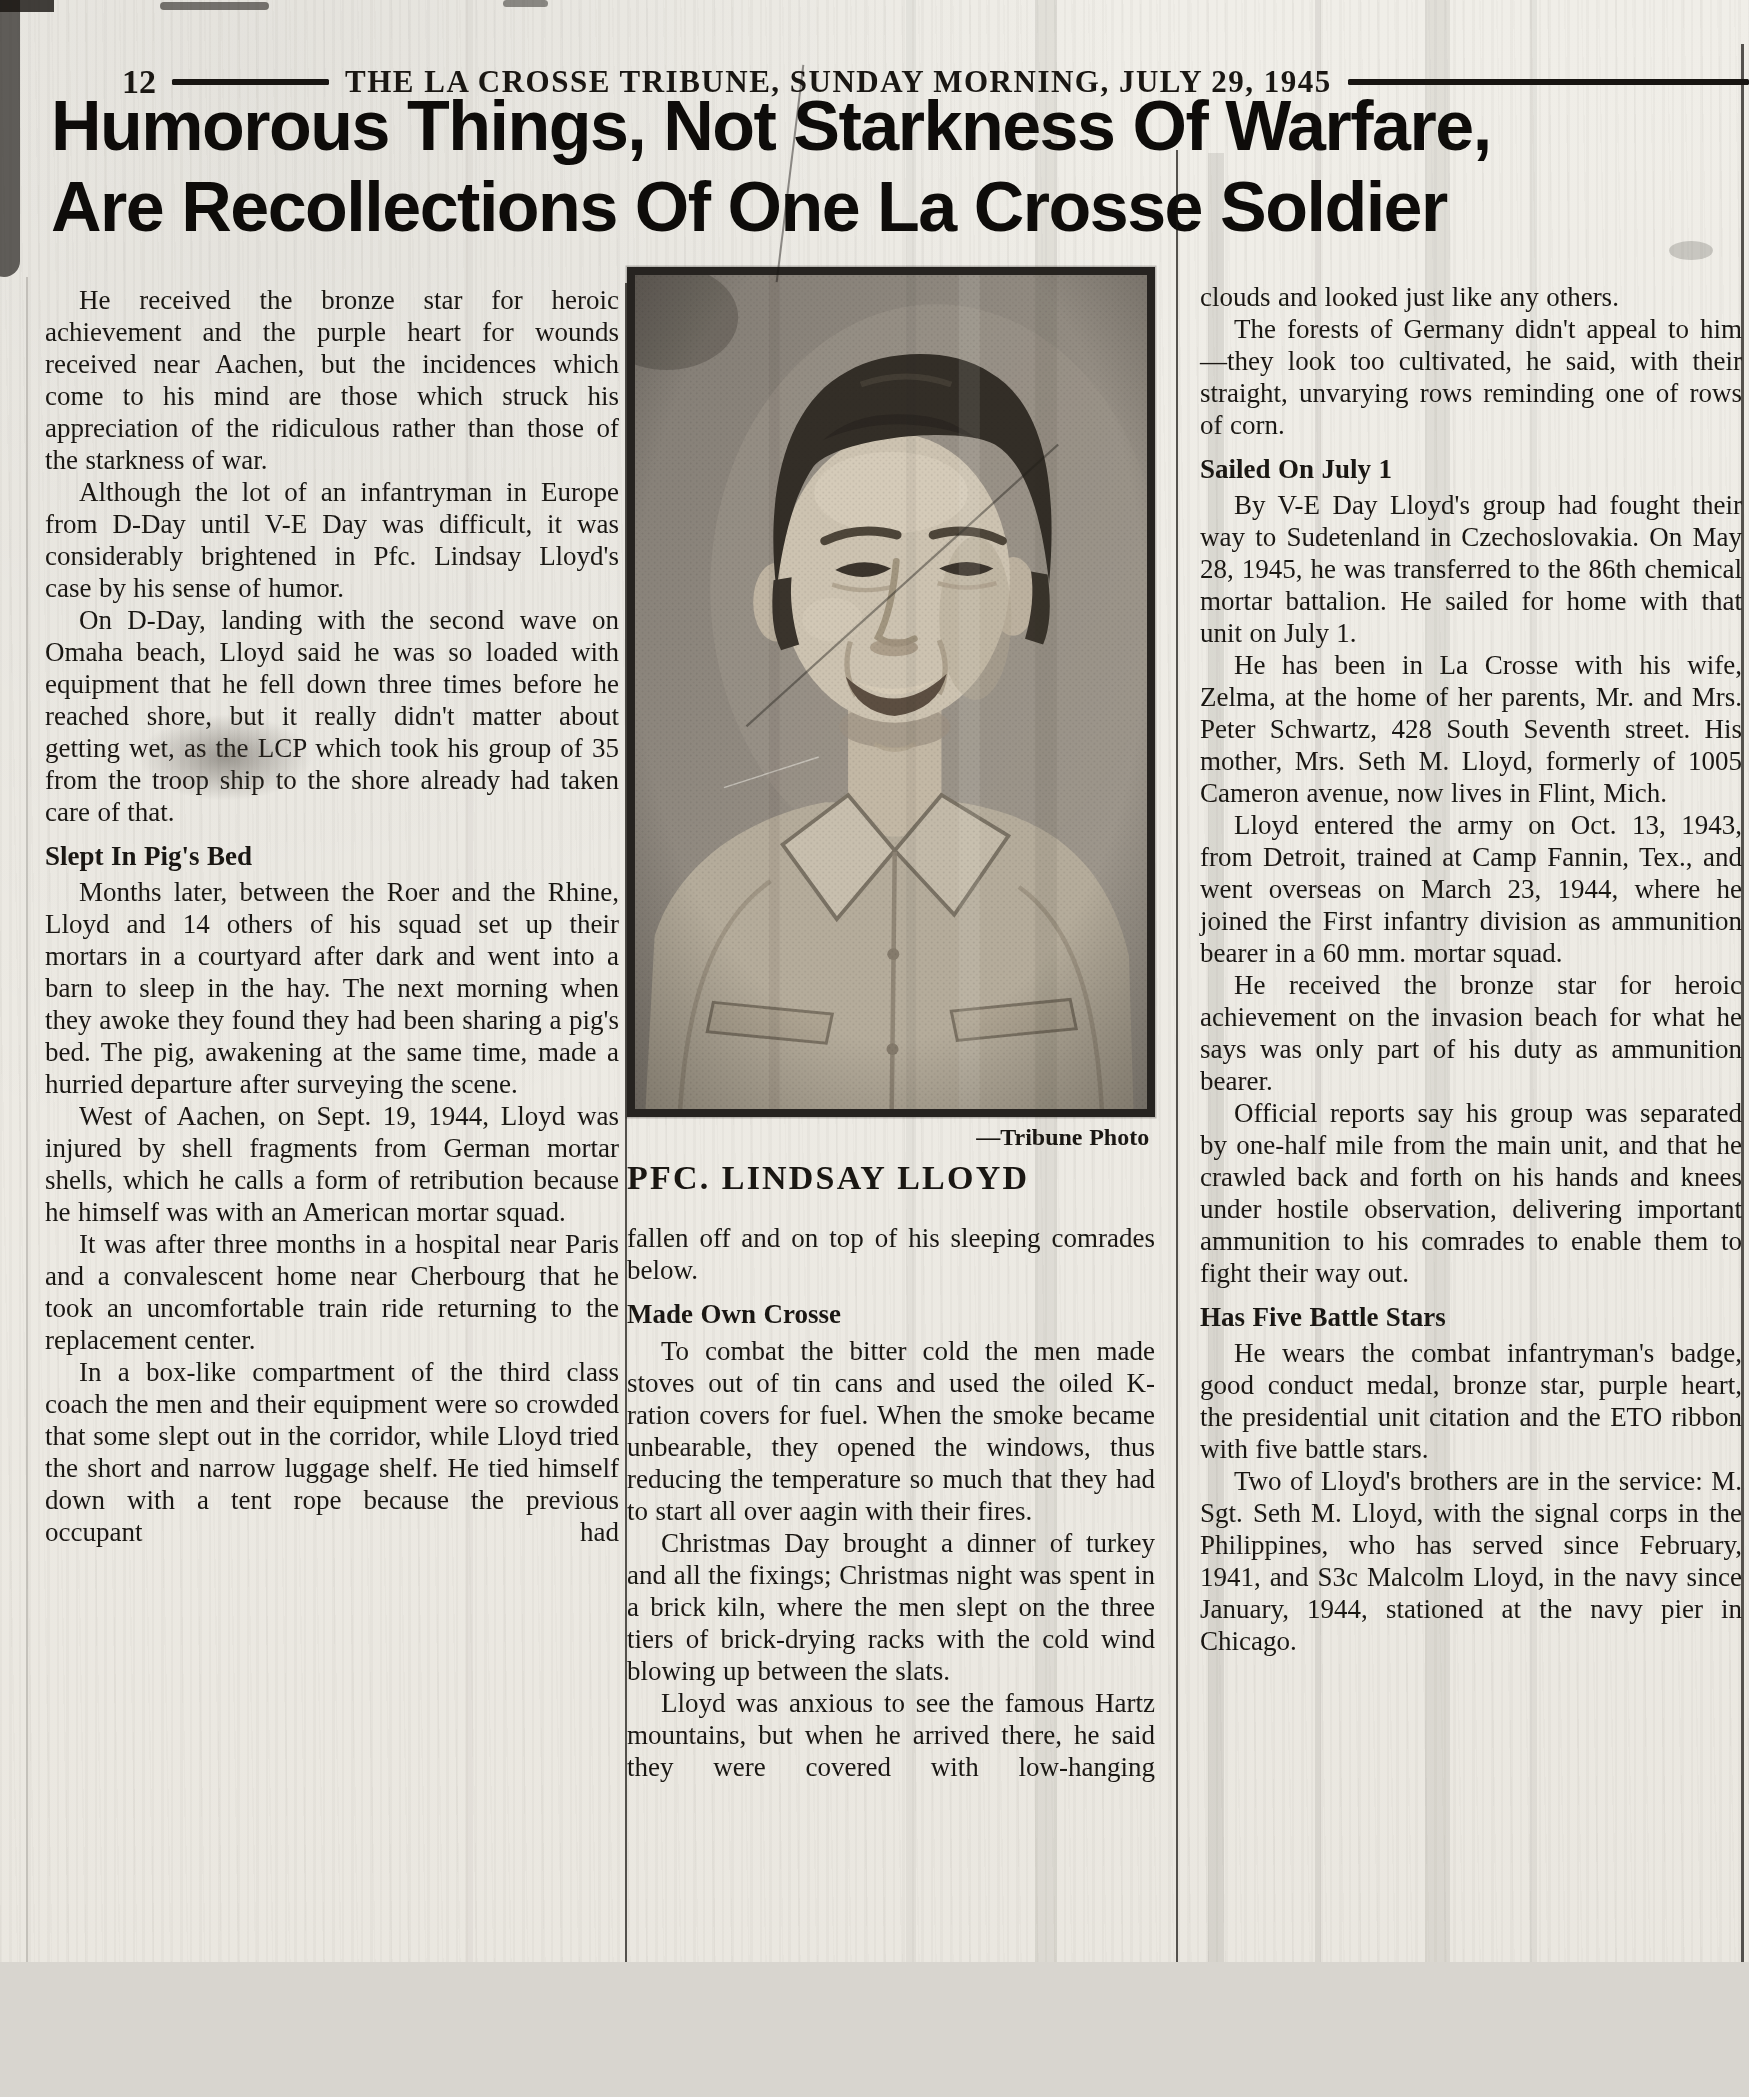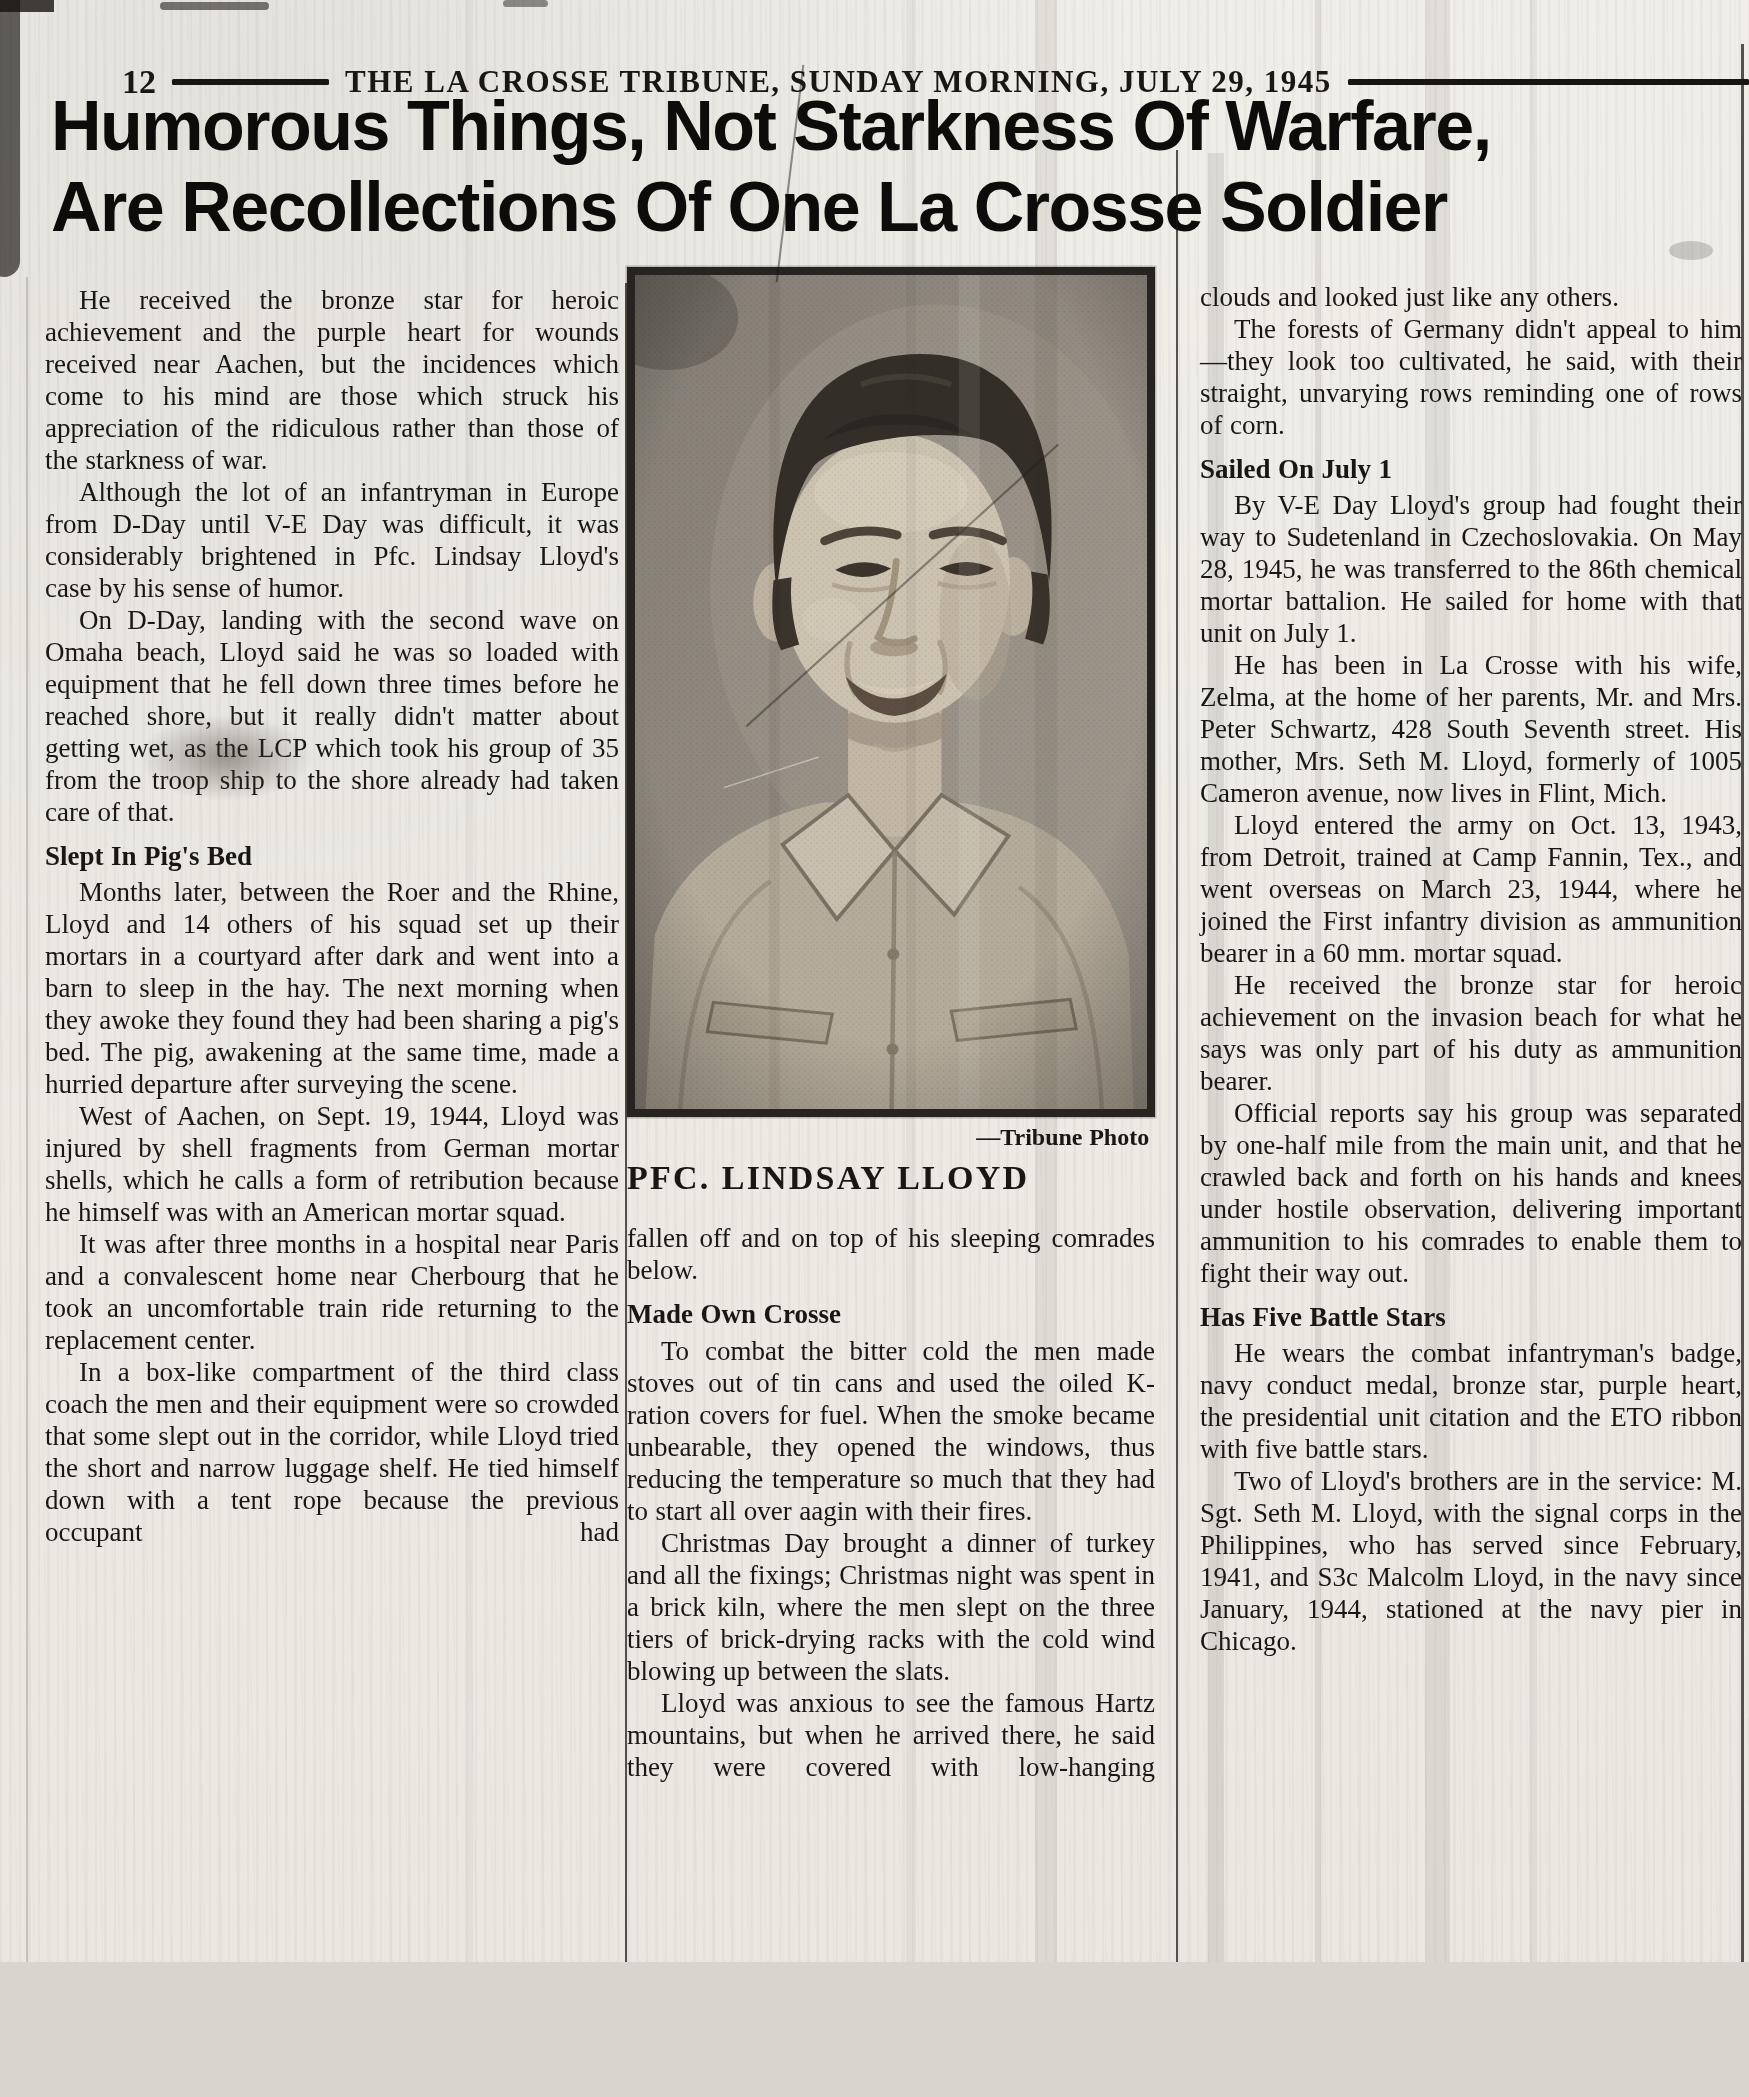--- a/index.html
+++ b/index.html
@@ -199,21 +199,21 @@
   <div class="col col3">
       <p class="cont">clouds and looked just like any others.</p>
       <p>The forests of Germany didn't appeal to him—they look too cultivated, he said, with their straight, unvarying rows reminding one of rows of corn.</p>
       <h3>Sailed On July 1</h3>
       <p>By V-E Day Lloyd's group had fought their way to Sudetenland in Czechoslovakia. On May 28, 1945, he was transferred to the 86th chemical mortar battalion. He sailed for home with that unit on July 1.</p>
       <p>He has been in La Crosse with his wife, Zelma, at the home of her parents, Mr. and Mrs. Peter Schwartz, 428 South Seventh street. His mother, Mrs. Seth M. Lloyd, formerly of 1005 Cameron avenue, now lives in Flint, Mich.</p>
       <p>Lloyd entered the army on Oct. 13, 1943, from Detroit, trained at Camp Fannin, Tex., and went overseas on March 23, 1944, where he joined the First infantry division as ammunition bearer in a 60 mm. mortar squad.</p>
       <p>He received the bronze star for heroic achievement on the invasion beach for what he says was only part of his duty as ammunition bearer.</p>
       <p>Official reports say his group was separated by one-half mile from the main unit, and that he crawled back and forth on his hands and knees under hostile observation, delivering important ammunition to his comrades to enable them to fight their way out.</p>
       <h3>Has Five Battle Stars</h3>
-      <p>He wears the combat infantryman's badge, navy conduct medal, bronze star, purple heart, the presidential unit citation and the ETO ribbon with five battle stars.</p>
+      <p>He wears the combat infantryman's badge, good conduct medal, bronze star, purple heart, the presidential unit citation and the ETO ribbon with five battle stars.</p>
       <p>Two of Lloyd's brothers are in the service: M. Sgt. Seth M. Lloyd, with the signal corps in the Philippines, who has served since February, 1941, and S3c Malcolm Lloyd, in the navy since January, 1944, stationed at the navy pier in Chicago.</p>
     </div>
 
   <div class="vrule" style="left:625px;top:283px;height:1797px;"></div>
   <div class="vrule" style="left:1176px;top:150px;height:1947px;"></div>
   <div class="vrule" style="left:1741px;top:44px;height:2054px;width:2.9px;"></div>
   <div class="vrule" style="left:26px;top:277px;height:1821px;width:1.5px;opacity:0.25;"></div>
   <div class="hrule" style="left:34px;top:2079px;width:592px;"></div>
   <div class="hrule" style="left:641px;top:2090px;width:528px;height:2.2px;opacity:0.45;"></div>
 

